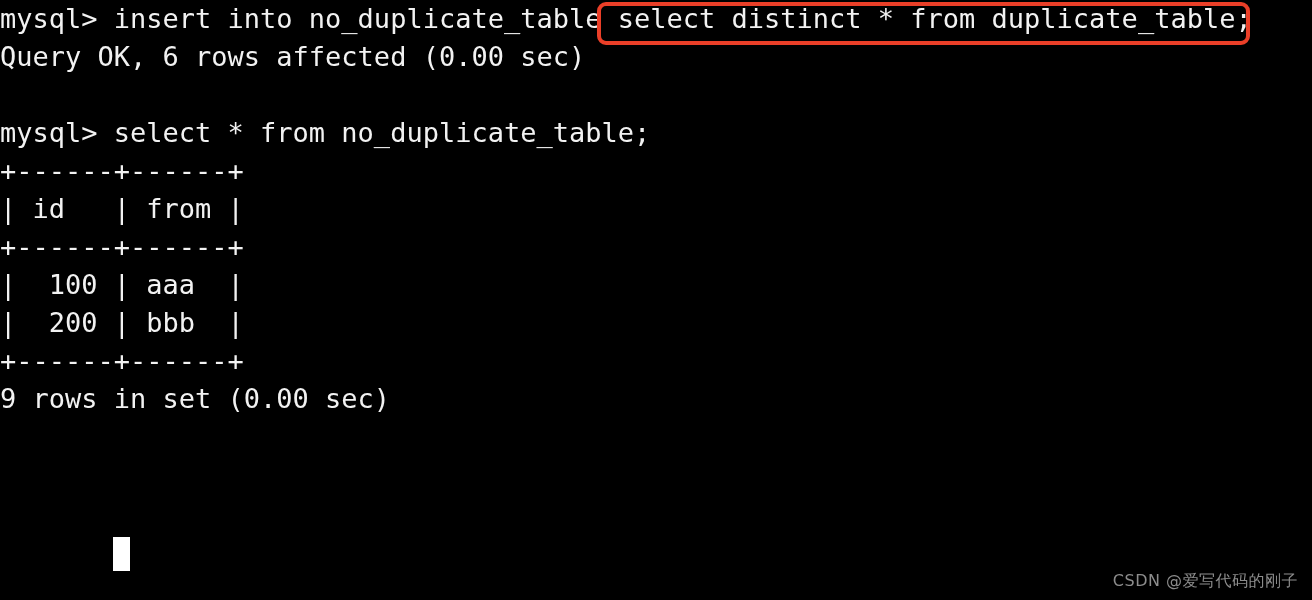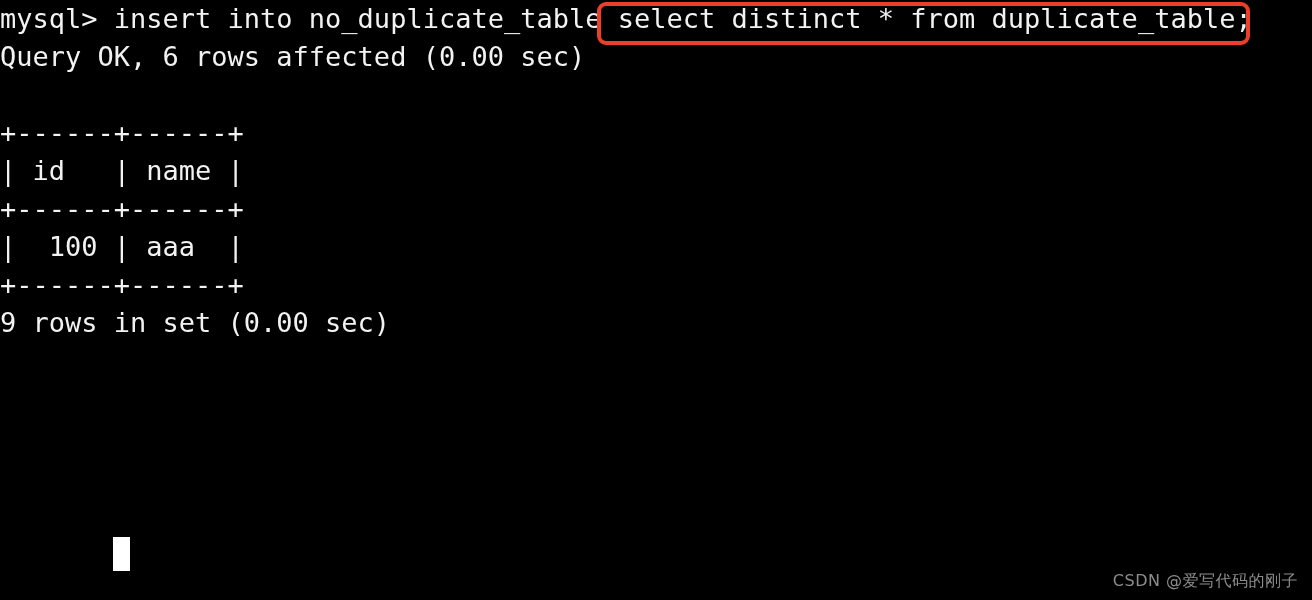--- a/index.html
+++ b/index.html
@@ -77,24 +77,26 @@
   }
 </style>
 </head>
 <body>
 
 <div id="terminal">
 
   <div class="term-line">mysql&gt; insert into no_duplicate_table select distinct * from duplicate_table;</div>
   <div class="term-line">Query OK, 6 rows affected (0.00 sec)</div>
   <div class="term-line blank"></div>
+  <div class="term-line">mysql&gt; select * from no_duplicate_table;</div>
   <div class="term-line">+------+------+</div>
-  <div class="term-line">| id   | name |</div>
+  <div class="term-line">| id   | from |</div>
   <div class="term-line">+------+------+</div>
   <div class="term-line">|  100 | aaa  |</div>
+  <div class="term-line">|  200 | bbb  |</div>
   <div class="term-line">+------+------+</div>
   <div class="term-line">9 rows in set (0.00 sec)</div>
   <div class="term-line blank"></div>
 
   <div id="highlight-box"></div>
   <div id="cursor-block"></div>
 
   <div id="watermark">CSDN @爱写代码的刚子</div>
 </div>
 

